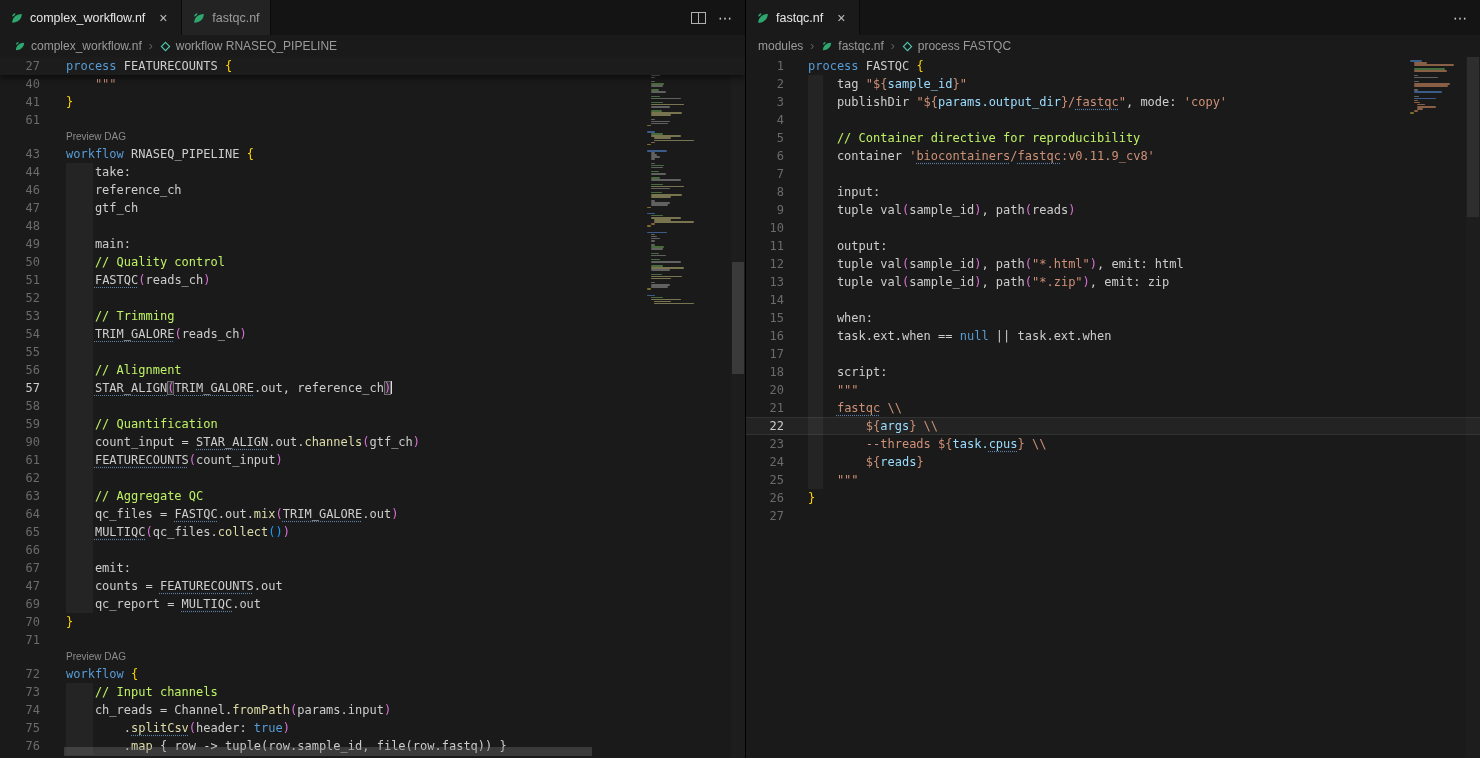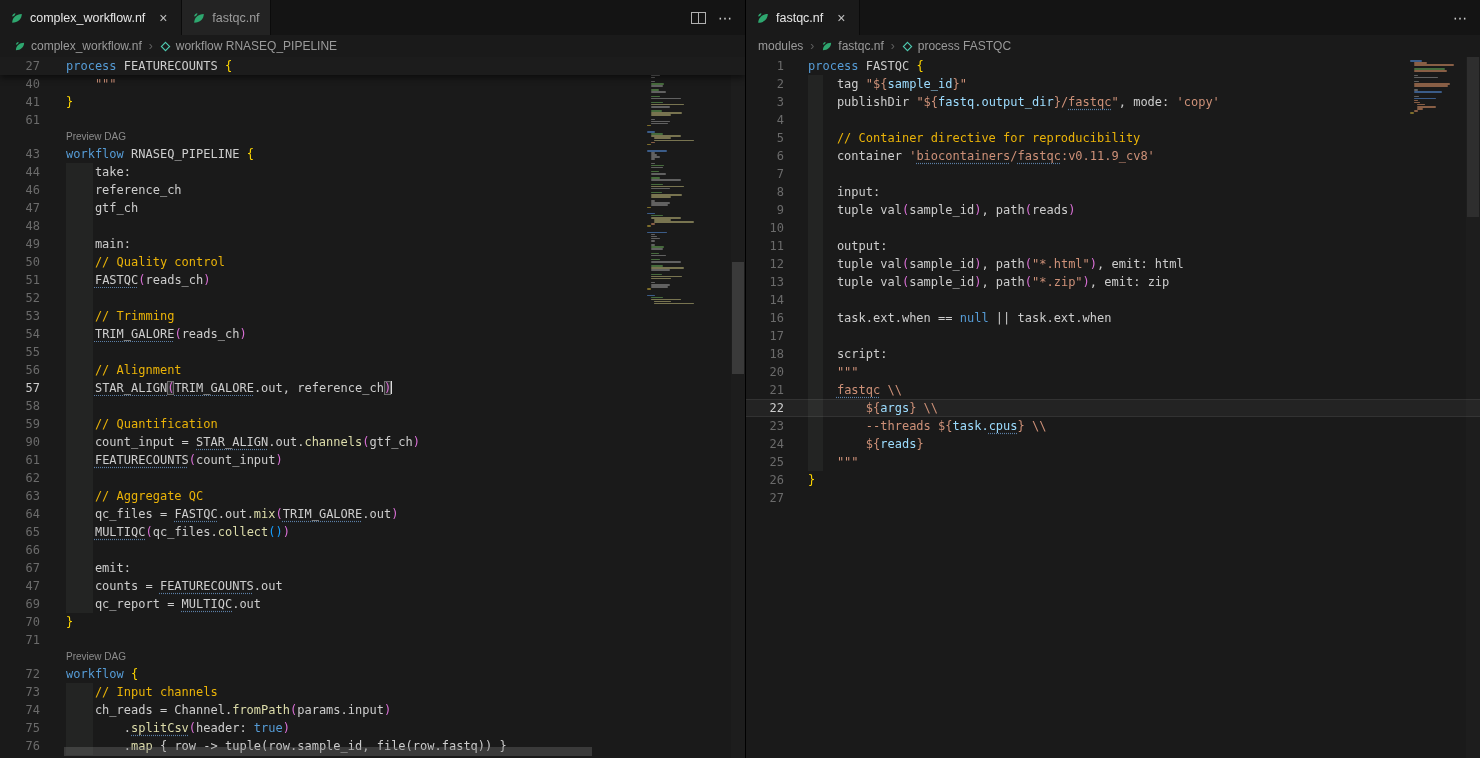--- a/index.html
+++ b/index.html
@@ -54,21 +54,21 @@
   .row.cur { background: rgba(255,255,255,0.045);
              box-shadow: inset 0 1px 0 rgba(255,255,255,0.07), inset 0 -1px 0 rgba(255,255,255,0.07); }
   .row.sticky { background: #1c1c1c; box-shadow: 0 3px 6px rgba(0,0,0,0.5); position: relative; z-index: 3; }
 
   .lens { height: 16px; line-height: 16px; font-family: "Liberation Sans", sans-serif;
           font-size: 10px; color: #8c8c8c; padding-left: 66px; cursor: pointer; }
 
   
   .pln { color: #cdcdcd; }
   .kw  { color: #569cd6; }
-  .cm  { color: #eab308; }
+  .cm  { color: #bef264; }
   .str { color: #ce9178; }
   .var { color: #9cdcfe; }
   .fn  { color: #dcdcaa; }
   .b1  { color: #ffd700; }
   .b2  { color: #da70d6; }
   .b3  { color: #179fff; }
   .u   { text-decoration: underline dotted #5b7fa6; text-underline-offset: 3px; }
   .bm  { outline: 1px solid #6e6e6e; outline-offset: -1px; background: rgba(110,110,110,0.22); }
   .caret { display: inline-block; width: 0; height: 13px; border-left: 1.5px solid #dcdcdc; vertical-align: -2px; }
 
@@ -343,32 +343,33 @@
         </div>
       <div class="vscroll">
         <div class="vthumb"></div>
       </div>
       <div class="hthumb"></div>
     </div>
     <div class="ed ed-right">
       <div id="mount-right">
           <div class="row"><span class="gut">1</span><span class="code"><span class="kw">process </span><span class="pln">FASTQC </span><span class="b1">{</span></span></div>
           <div class="row band"><span class="gut">2</span><span class="code"><span class="pln">    tag </span><span class="str">"${</span><span class="var">sample_id</span><span class="str">}"</span></span></div>
-          <div class="row band"><span class="gut">3</span><span class="code"><span class="pln">    publishDir </span><span class="str">"${</span><span class="var">fastq.output_dir</span><span class="str">}/</span><span class="str u">fastqc</span><span class="str">"</span><span class="pln">, mode: </span><span class="str">'copy'</span></span></div>
+          <div class="row band"><span class="gut">3</span><span class="code"><span class="pln">    publishDir </span><span class="str">"${</span><span class="var">params.output_dir</span><span class="str">}/</span><span class="str u">fastqc</span><span class="str">"</span><span class="pln">, mode: </span><span class="str">'copy'</span></span></div>
           <div class="row band"><span class="gut">4</span><span class="code"></span></div>
           <div class="row band"><span class="gut">5</span><span class="code"><span class="cm">    // Container directive for reproducibility</span></span></div>
           <div class="row band"><span class="gut">6</span><span class="code"><span class="pln">    container </span><span class="str">'</span><span class="str u">biocontainers</span><span class="str">/</span><span class="str u">fastqc</span><span class="str">:v0.11.9_cv8'</span></span></div>
           <div class="row band"><span class="gut">7</span><span class="code"></span></div>
           <div class="row band"><span class="gut">8</span><span class="code"><span class="pln">    input:</span></span></div>
           <div class="row band"><span class="gut">9</span><span class="code"><span class="pln">    tuple val</span><span class="b2">(</span><span class="pln">sample_id</span><span class="b2">)</span><span class="pln">, path</span><span class="b2">(</span><span class="pln">reads</span><span class="b2">)</span></span></div>
           <div class="row band"><span class="gut">10</span><span class="code"></span></div>
           <div class="row band"><span class="gut">11</span><span class="code"><span class="pln">    output:</span></span></div>
           <div class="row band"><span class="gut">12</span><span class="code"><span class="pln">    tuple val</span><span class="b2">(</span><span class="pln">sample_id</span><span class="b2">)</span><span class="pln">, path</span><span class="b2">(</span><span class="str">"*.html"</span><span class="b2">)</span><span class="pln">, emit: html</span></span></div>
           <div class="row band"><span class="gut">13</span><span class="code"><span class="pln">    tuple val</span><span class="b2">(</span><span class="pln">sample_id</span><span class="b2">)</span><span class="pln">, path</span><span class="b2">(</span><span class="str">"*.zip"</span><span class="b2">)</span><span class="pln">, emit: zip</span></span></div>
           <div class="row band"><span class="gut">14</span><span class="code"></span></div>
+          <div class="row band"><span class="gut">15</span><span class="code"><span class="pln">    when:</span></span></div>
           <div class="row band"><span class="gut">16</span><span class="code"><span class="pln">    task.ext.when == </span><span class="kw">null</span><span class="pln"> || task.ext.when</span></span></div>
           <div class="row band"><span class="gut">17</span><span class="code"></span></div>
           <div class="row band"><span class="gut">18</span><span class="code"><span class="pln">    script:</span></span></div>
           <div class="row band"><span class="gut">20</span><span class="code"><span class="str">    """</span></span></div>
           <div class="row band"><span class="gut">21</span><span class="code"><span class="pln">    </span><span class="str u">fastqc</span><span class="str"> \\</span></span></div>
           <div class="row cur band"><span class="gut act">22</span><span class="code"><span class="pln">        </span><span class="str">${</span><span class="var">args</span><span class="str">}</span><span class="str"> \\</span></span></div>
           <div class="row band"><span class="gut">23</span><span class="code"><span class="pln">        </span><span class="str">--threads </span><span class="str">${</span><span class="var">task.</span><span class="var u">cpus</span><span class="str">}</span><span class="str"> \\</span></span></div>
           <div class="row band"><span class="gut">24</span><span class="code"><span class="pln">        </span><span class="str">${</span><span class="var">reads</span><span class="str">}</span></span></div>
           <div class="row band"><span class="gut">25</span><span class="code"><span class="str">    """</span></span></div>
           <div class="row"><span class="gut">26</span><span class="code"><span class="b1">}</span></span></div>

